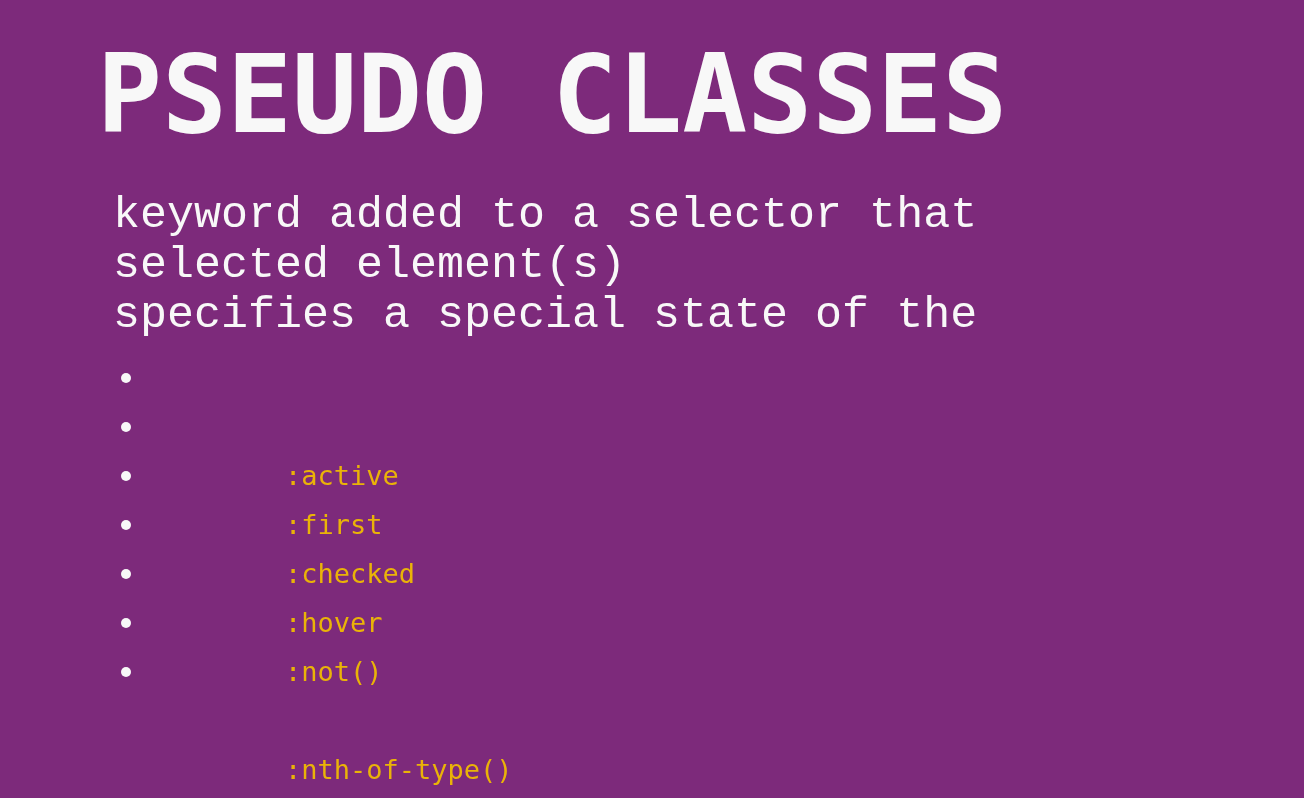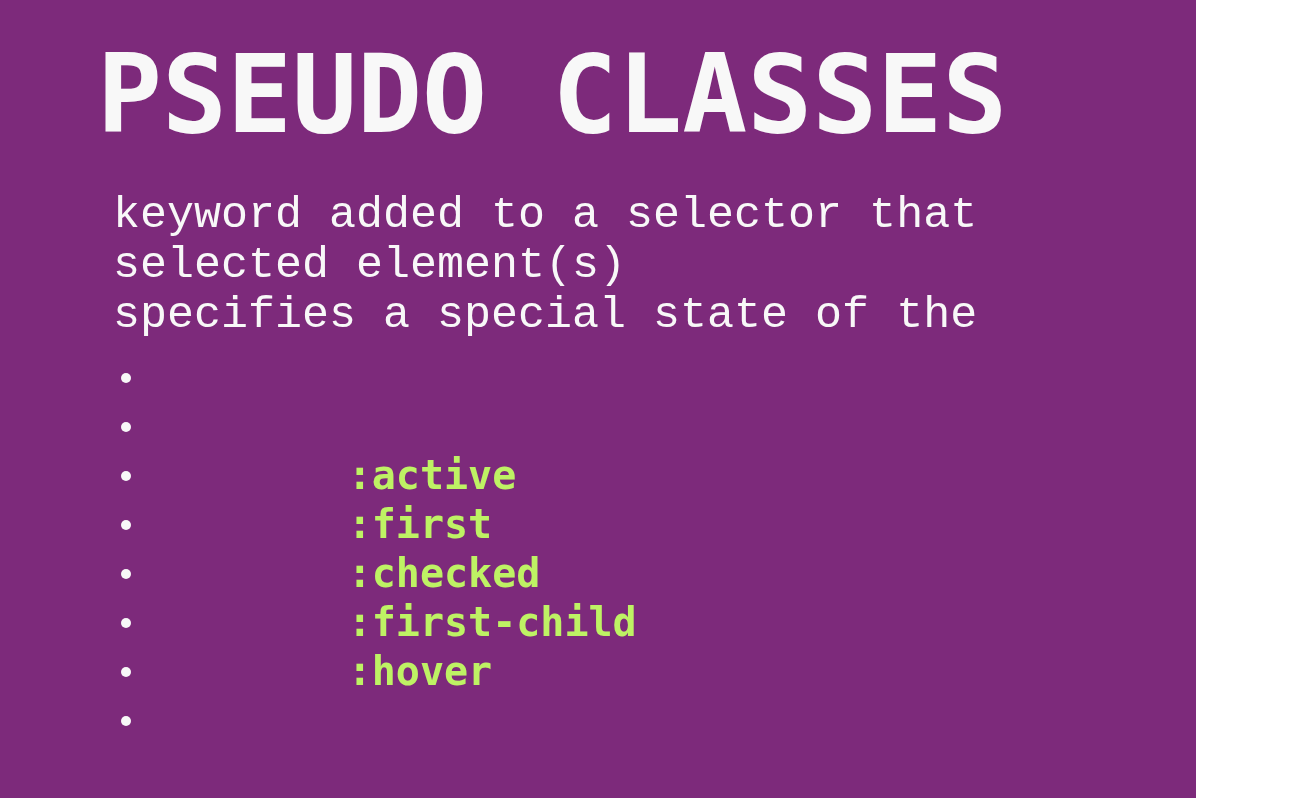--- a/index.html
+++ b/index.html
@@ -10,21 +10,21 @@
 
   body {
     width: 1304px;
     height: 798px;
     overflow: hidden;
     font-family: "DejaVu Sans Mono", monospace;
   }
 
   #slide {
     position: relative;
-    width: 1196px;
+    width: 1304px;
     height: 798px;
     box-sizing: border-box;
     background: #7d2a7b;
     color: #f8f8f8;
     overflow: hidden;
   }
 
   #slide-body {
     position: absolute;
     left: 97px;
@@ -72,25 +72,25 @@
     margin: 0;
     padding: 0;
     list-style: none;
   }
 
   .pseudo-list-item {
     position: relative;
     height: 49px;
     padding-left: 58px;
     font-family: "DejaVu Sans Mono", monospace;
-    font-weight: bold;
-    font-size: 40px;
+    font-weight: normal;
+    font-size: 27px;
     line-height: 49px;
     white-space: pre;
-    color: #bef264;
+    color: #eab308;
   }
 
   .pseudo-list-item .bullet-dot {
     position: absolute;
     left: 24px;
     top: 50%;
     width: 10px;
     height: 10px;
     margin-top: -5px;
     border-radius: 50%;
@@ -124,28 +124,25 @@
       <li class="pseudo-list-item">
         <span class="bullet-dot" style="background: rgb(248, 248, 248);"></span>
         <span class="item-label">:first</span>
       </li>
       <li class="pseudo-list-item">
         <span class="bullet-dot" style="background: rgb(248, 248, 248);"></span>
         <span class="item-label">:checked</span>
       </li>
       <li class="pseudo-list-item">
         <span class="bullet-dot" style="background: rgb(248, 248, 248);"></span>
-        <span class="item-label">:first-child</span>
-      </li>
-      <li class="pseudo-list-item">
-        <span class="bullet-dot" style="background: rgb(248, 248, 248);"></span>
         <span class="item-label">:hover</span>
       </li>
       <li class="pseudo-list-item">
         <span class="bullet-dot" style="background: rgb(248, 248, 248);"></span>
+        <span class="item-label">:not()</span>
       </li>
       <li class="pseudo-list-item">
         <span class="bullet-dot" style="background: rgb(248, 248, 248);"></span>
       </li>
       <li class="pseudo-list-item">
         <span class="bullet-dot" style="background: rgb(248, 248, 248);"></span>
         <span class="item-label">:nth-of-type()</span>
       </li>
     </ul>
 

